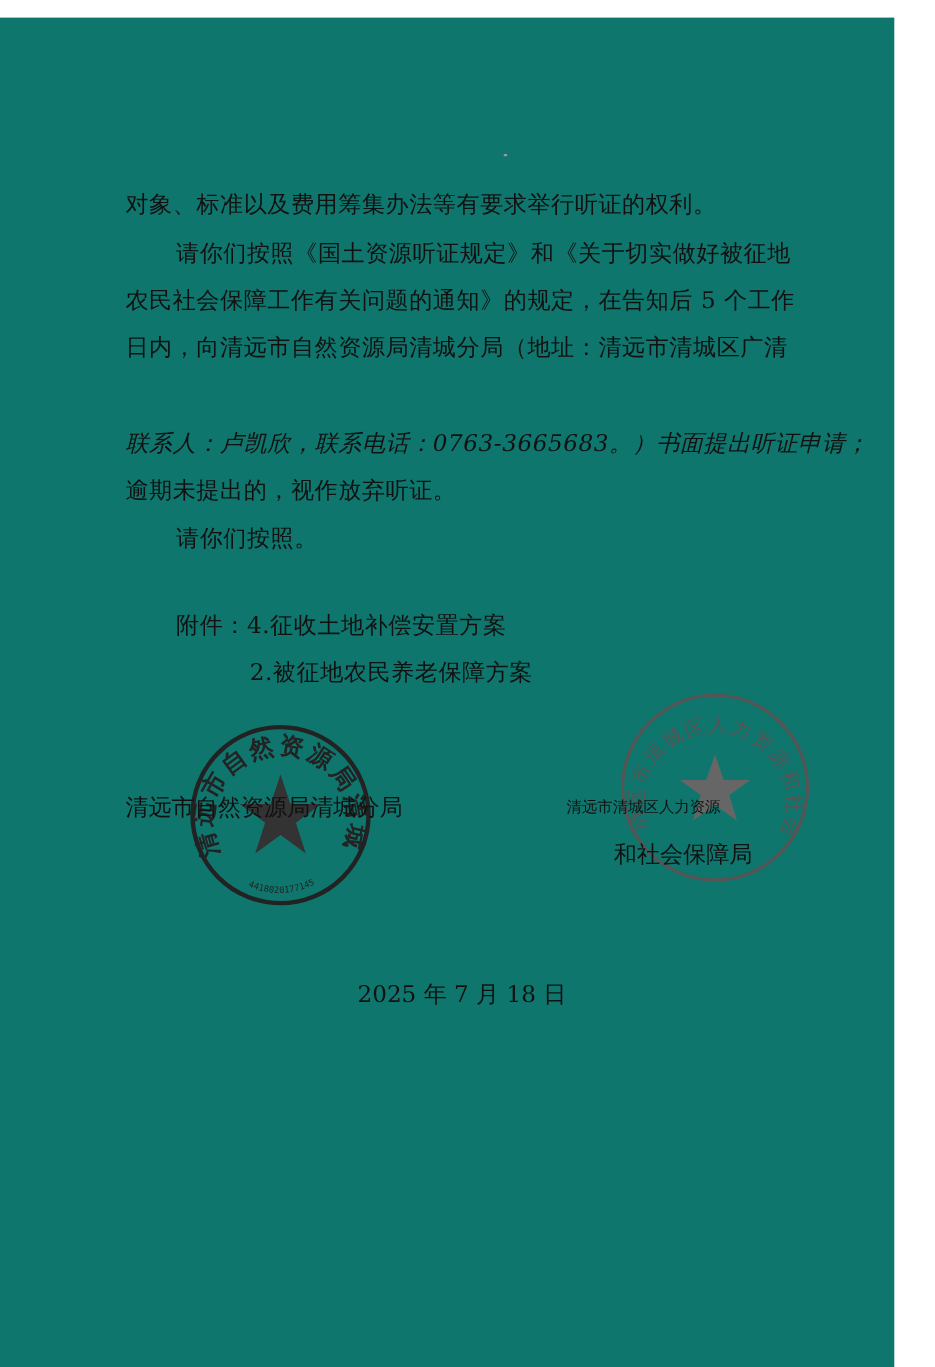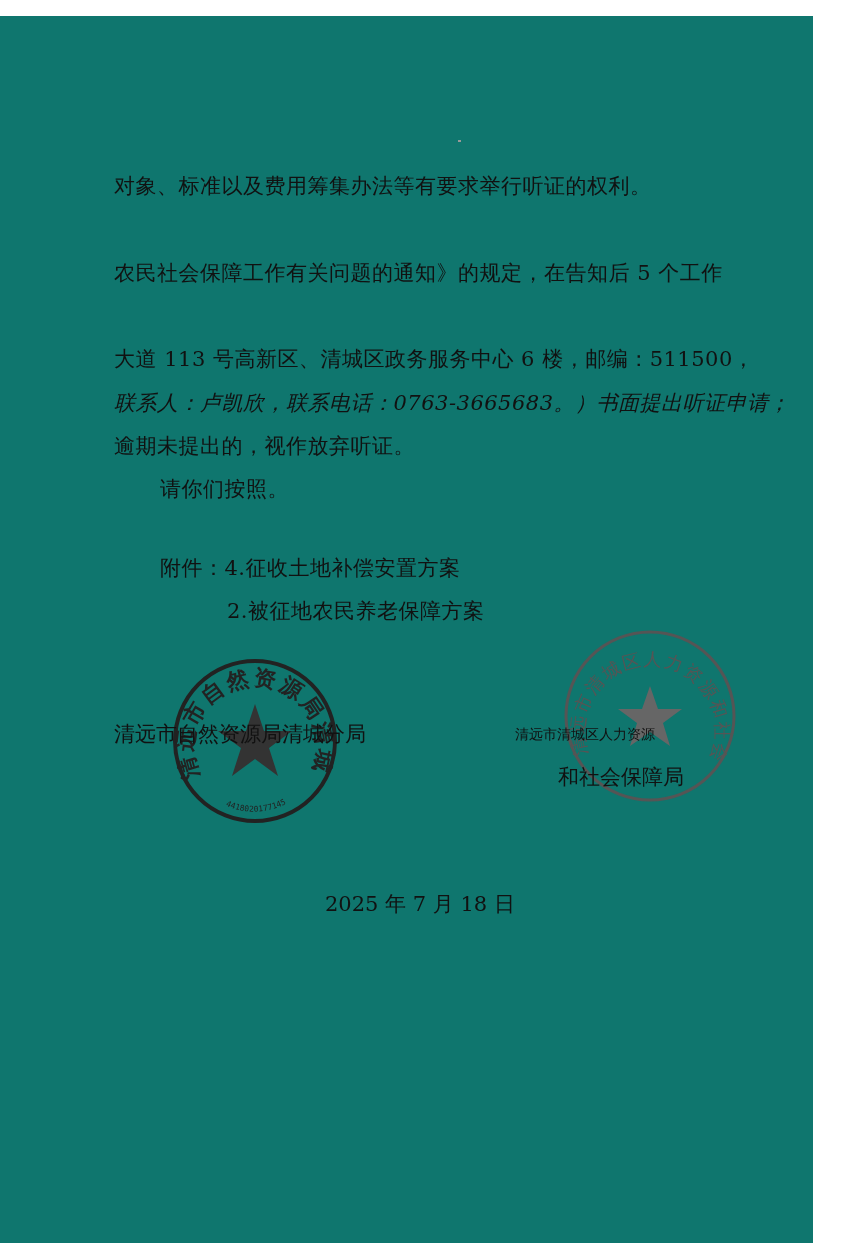--- a/index.html
+++ b/index.html
@@ -83,22 +83,23 @@
     .stamp-right { left: 560px; top: 610px; width: 180px; height: 180px; }
     .stamp svg { width: 100%; height: 100%; display: block; }
   </style>
 </head>
 <body>
 
 <div class="page">
   <div class="speck"></div>
 
   <div class="line l1">对象、标准以及费用筹集办法等有要求举行听证的权利。</div>
+  <div class="line l2">请你们按照《国土资源听证规定》和《关于切实做好被征地</div>
   <div class="line l3">农民社会保障工作有关问题的通知》的规定，在告知后 5 个工作</div>
-  <div class="line l5">大道 113 号高新区、清城区政务服务中心 6 楼，邮编：511500，</div>
+  <div class="line l4">日内，向清远市自然资源局清城分局（地址：清远市清城区广清</div>
   <div class="line l6">联系人：卢凯欣，联系电话：0763-3665683。）书面提出听证申请；</div>
   <div class="line l7">逾期未提出的，视作放弃听证。</div>
   <div class="line l8">请你们按照。</div>
 
   <div class="line l9">
     <span>附件：</span><span>4.征收土地补偿安置方案</span>
   </div>
   <div class="line l10">2.被征地农民养老保障方案</div>
 
   <div class="stamp stamp-left">

